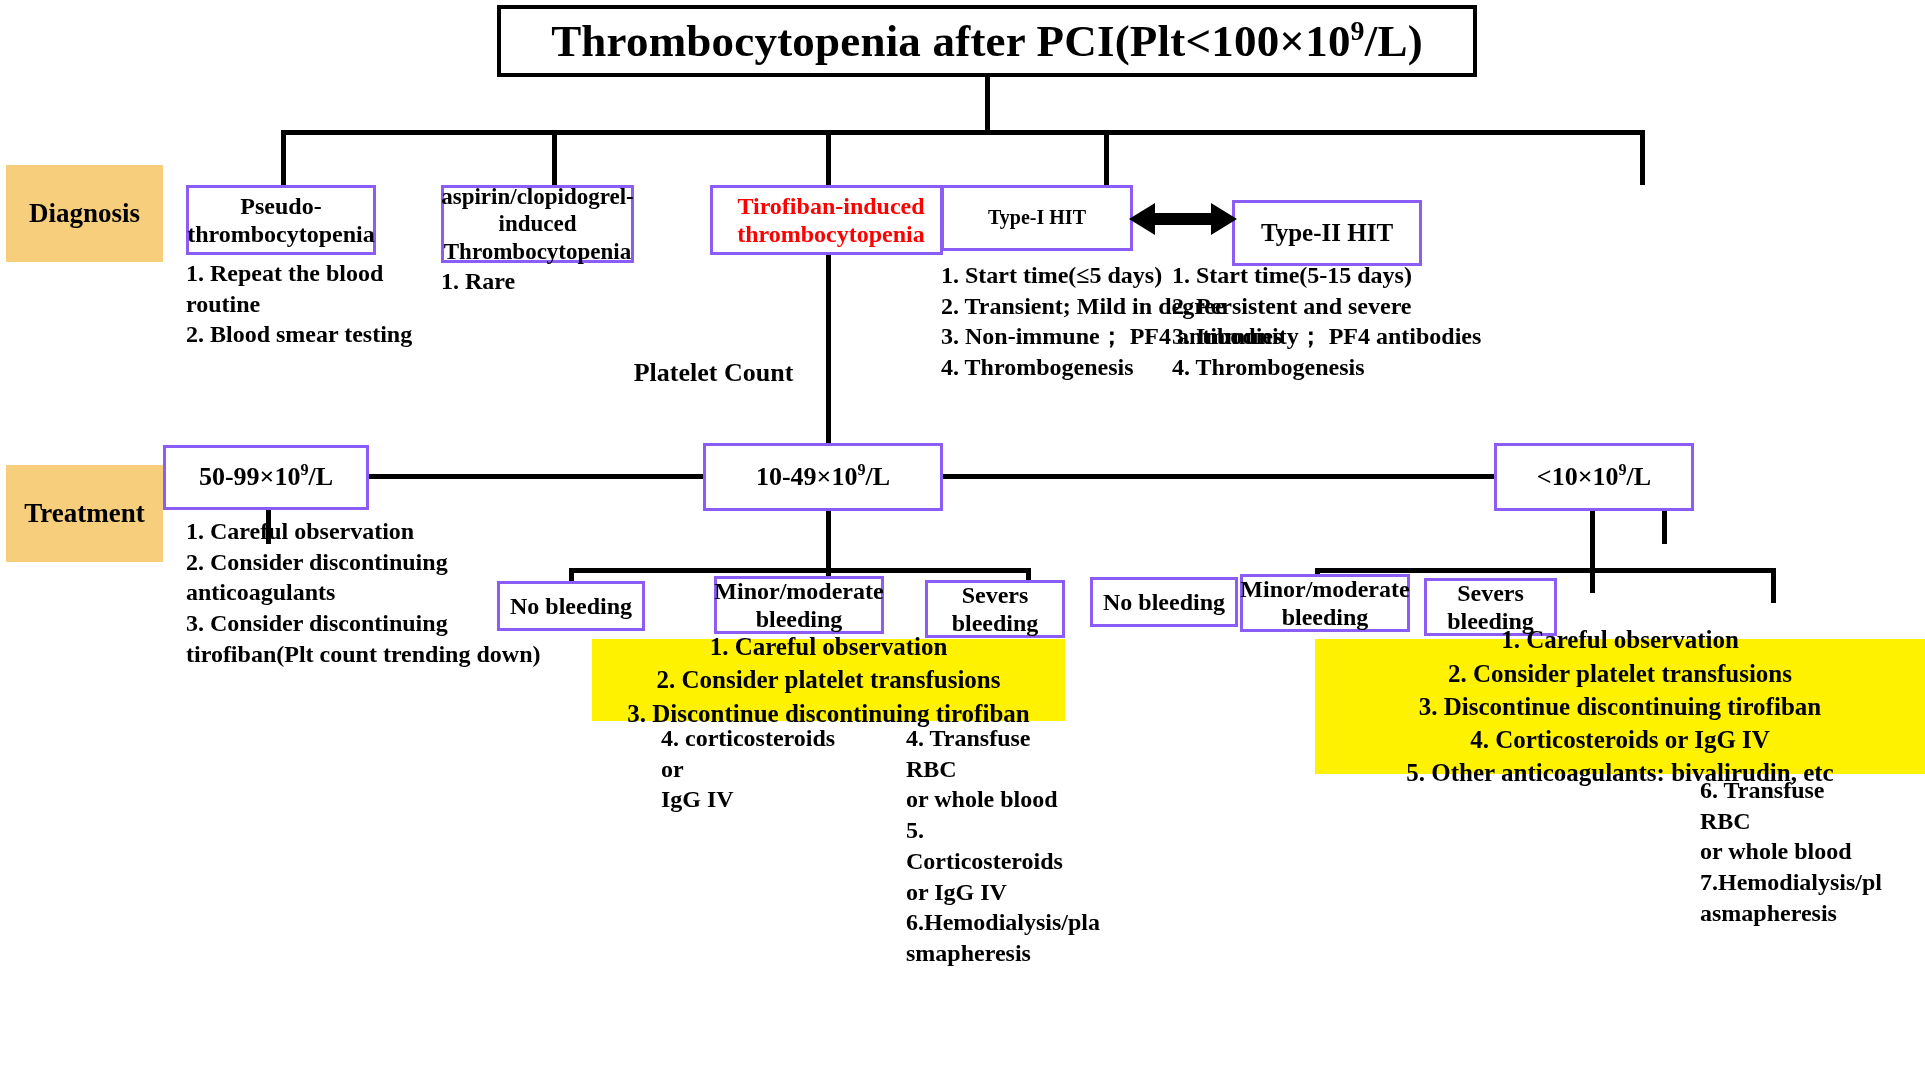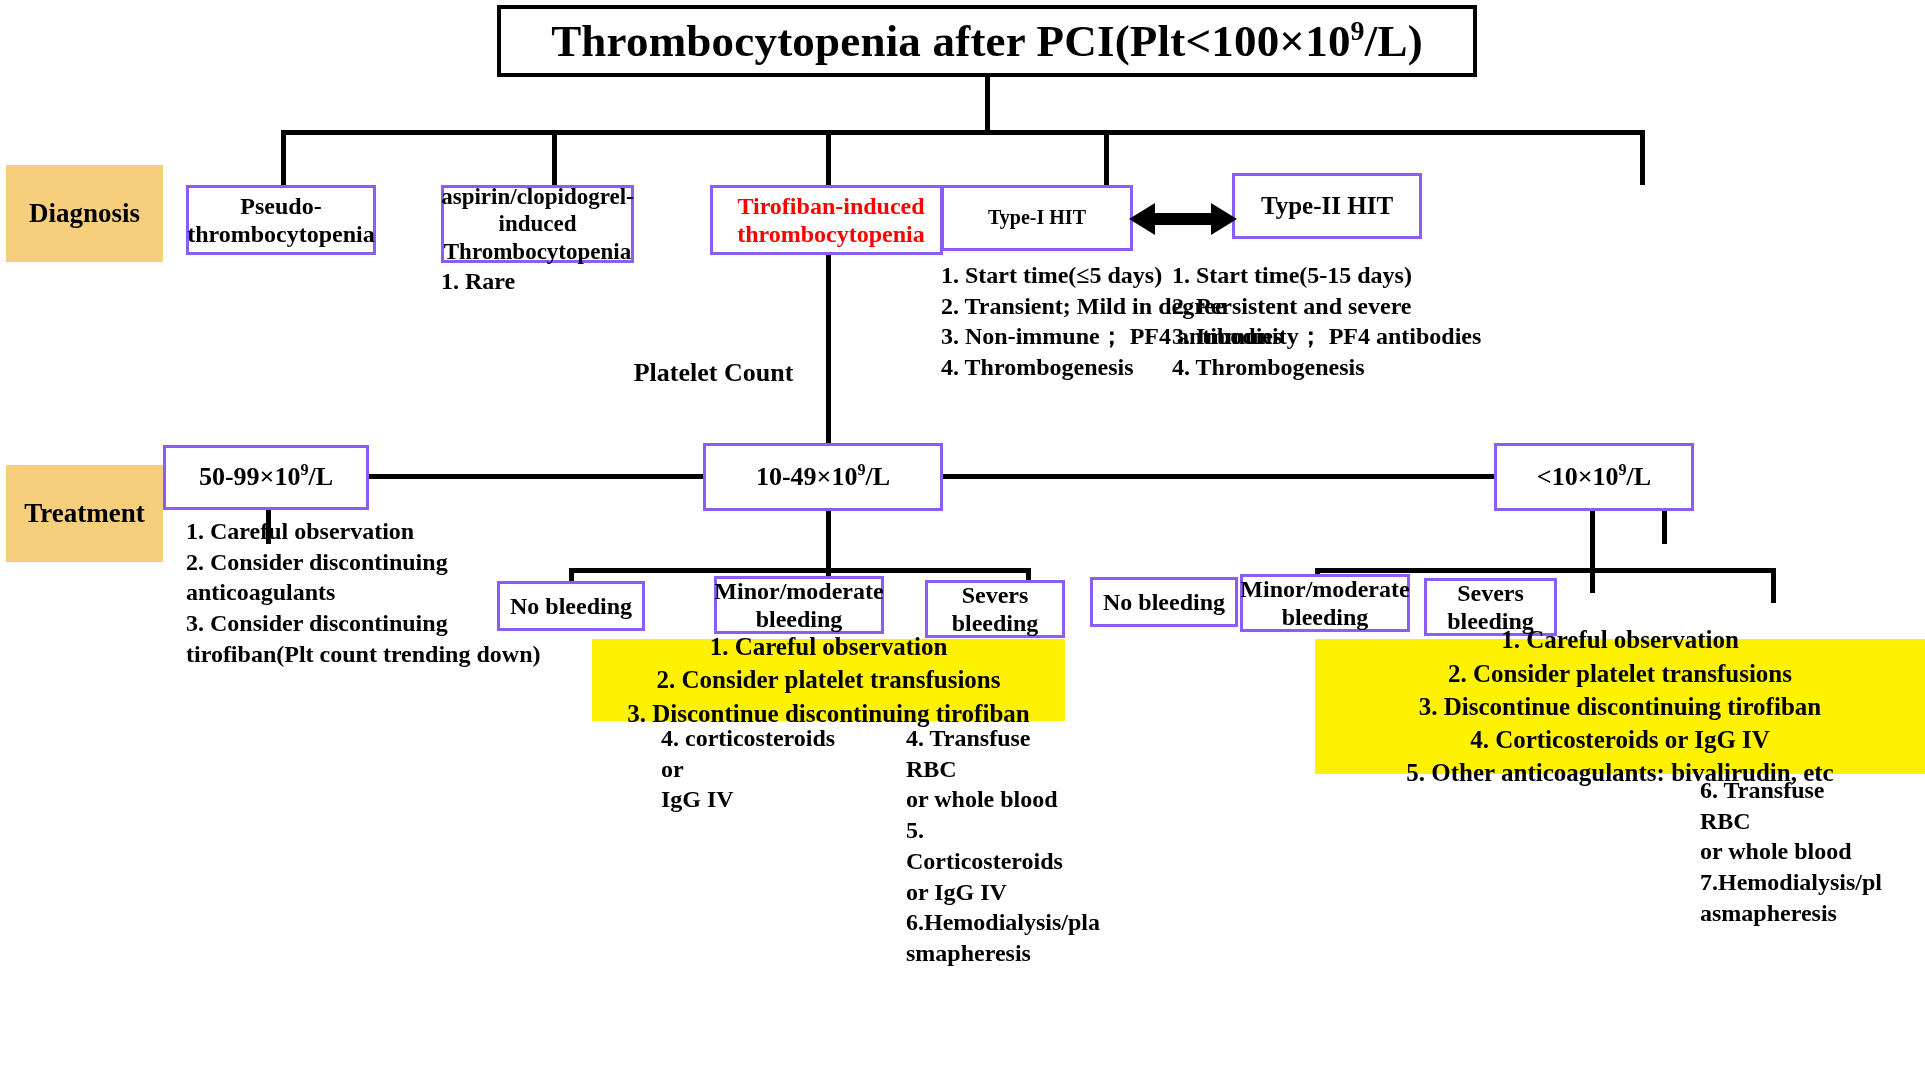--- a/index.html
+++ b/index.html
@@ -109,20 +109,22 @@
   <div class="abs vline" style="left:1640px; top:130px; height:55px;"></div>
 
   <div class="abs sidelabel" style="left:6px; top:165px; width:157px; height:97px;">
     <span>Diagnosis</span>
   </div>
 
   <div class="abs nodebox" style="left:186px; top:185px; width:190px; height:70px; font-size:24px;">
     <span style="white-space:pre-line;">Pseudo-
 thrombocytopenia</span>
   </div>
+  <div class="abs listblock" style="left:186px; top:258px; width:260px;">1. Repeat the blood routine
+2. Blood smear testing</div>
 
   <div class="abs nodebox" style="left:441px; top:185px; width:193px; height:78px; font-size:23px;">
     <span style="white-space:pre-line;">aspirin/clopidogrel-
 induced
 Thrombocytopenia</span>
   </div>
   <div class="abs listblock" style="left:441px; top:266px; width:190px;">1. Rare</div>
 
   <div class="abs nodebox" style="left:710px; top:185px; width:233px; height:70px; font-size:24px;">
     <span class="red" style="white-space:pre-line;margin-left:9px;">Tirofiban-induced
@@ -130,21 +132,21 @@
   </div>
 
   <div class="abs nodebox" style="left:941px; top:185px; width:192px; height:66px; font-size:20px;">
     <span>Type-I HIT</span>
   </div>
   <div class="abs listblock" style="left:941px; top:260px; width:500px;">1. Start time(≤5 days)
 2. Transient; Mild in degree
 3. Non-immune；   PF4 antibodies
 4. Thrombogenesis</div>
 
-  <div class="abs nodebox" style="left:1232px; top:173px; width:190px; height:66px; font-size:25px;">
+  <div class="abs nodebox" style="left:1232px; top:200px; width:190px; height:66px; font-size:25px;">
     <span>Type-II HIT</span>
   </div>
   <div class="abs listblock" style="left:1172px; top:260px; width:480px;">1. Start time(5-15 days)
 2. Persistent and severe
 3. Immunity；   PF4 antibodies
 4. Thrombogenesis</div>
 
   <svg class="dblarrow" style="left:1129px; top:200px;" width="108" height="38" viewBox="0 0 108 38">
     <polygon points="0,19 26,3 26,13 82,13 82,3 108,19 82,35 82,25 26,25 26,35" fill="#000"></polygon>
   </svg>

